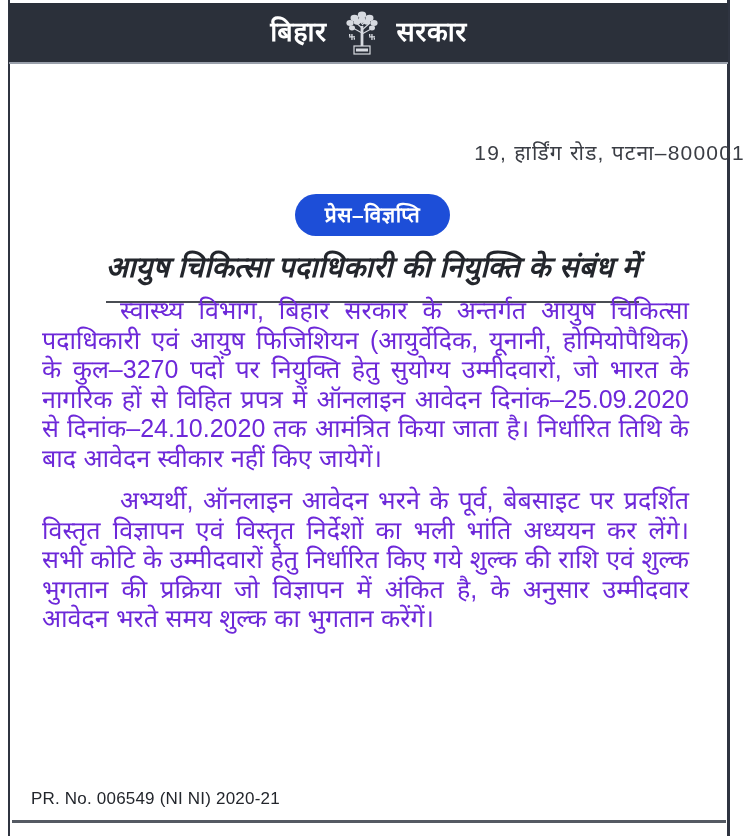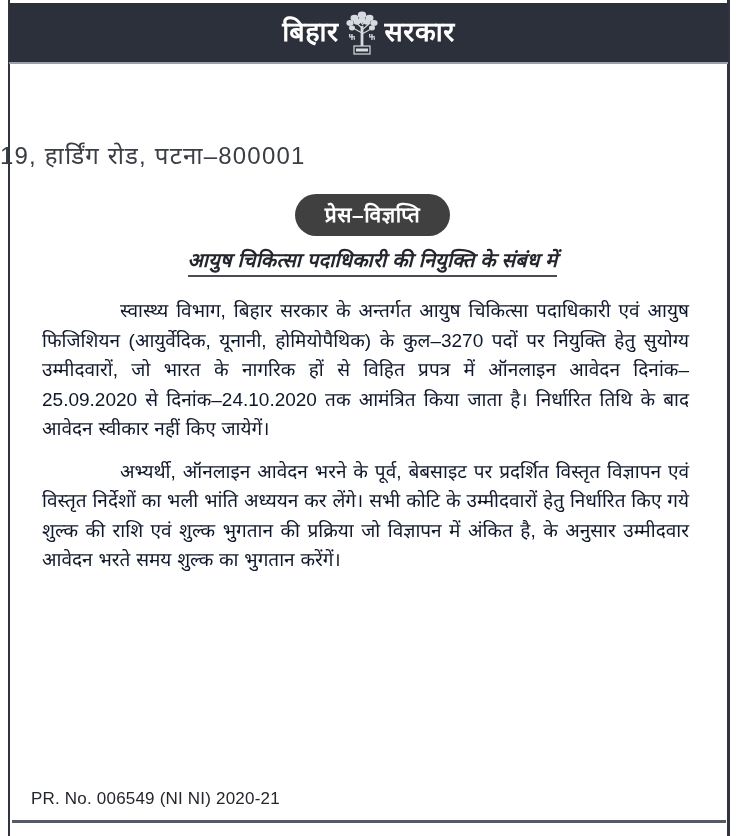--- a/index.html
+++ b/index.html
@@ -42,21 +42,21 @@
   
   .header-band {
     position: absolute;
     left: 9px; top: 3px;
     width: 719px; height: 59px;
     background: #2b303a;
     border-bottom: 2px solid #9aa0ab;
     display: flex;
     align-items: center;
     justify-content: center;
-    gap: 2px;
+    gap: 14px;
   }
   .header-word {
     color: #ffffff;
     font-size: 27px;
     font-weight: bold;
     letter-spacing: 0.5px;
     line-height: 1;
   }
 
   .emblem {
@@ -74,76 +74,76 @@
     text-align: center;
     font-size: 32px;
     font-weight: bold;
     color: #23262c;
     letter-spacing: 0.4px;
   }
   .org-address {
     position: absolute;
     left: 0; top: 138px;
     width: 745px;
-    text-align: left;
-    font-size: 24px;
+    text-align: right;
+    font-size: 21px;
     color: #3a3d44;
     letter-spacing: 1.2px;
   }
 
   
   .badge-wrap {
     position: absolute;
     left: 0; top: 194px;
     width: 745px;
     text-align: center;
   }
   .press-badge {
     display: inline-block;
-    background: #404040;
+    background: #1d4ed8;
     color: #ffffff;
     font-size: 21px;
     font-weight: bold;
     padding: 6px 30px 8px;
     border-radius: 22px;
     letter-spacing: 0.5px;
   }
 
   
   .subject {
     position: absolute;
     left: 0; top: 246px;
     width: 745px;
     text-align: center;
   }
   .subject span {
     display: inline-block;
-    font-size: 20px;
+    font-size: 29px;
     font-weight: bold;
     font-style: italic;
     color: #23262c;
     border-bottom: 2px solid #4a4d54;
-    padding-bottom: 2px;
+    padding-bottom: 16px;
     letter-spacing: 0.2px;
   }
 
   
   .body-text {
     position: absolute;
     left: 42px;
     top: 296px;
     width: 663px;
   }
   .body-text p {
     margin: 0 16px 13px 0;
-    font-size: 19px;
+    font-size: 25px;
     line-height: 29.5px;
     text-align: justify;
     text-indent: 78px;
-    color: #0f172a;
+    color: #6d28d9;
     word-spacing: 0.5px;
   }
   .body-text p:last-child { margin-bottom: 0; }
 
   
   .footer {
     position: absolute;
     left: 9px;
     top: 757px;
     width: 716px;

